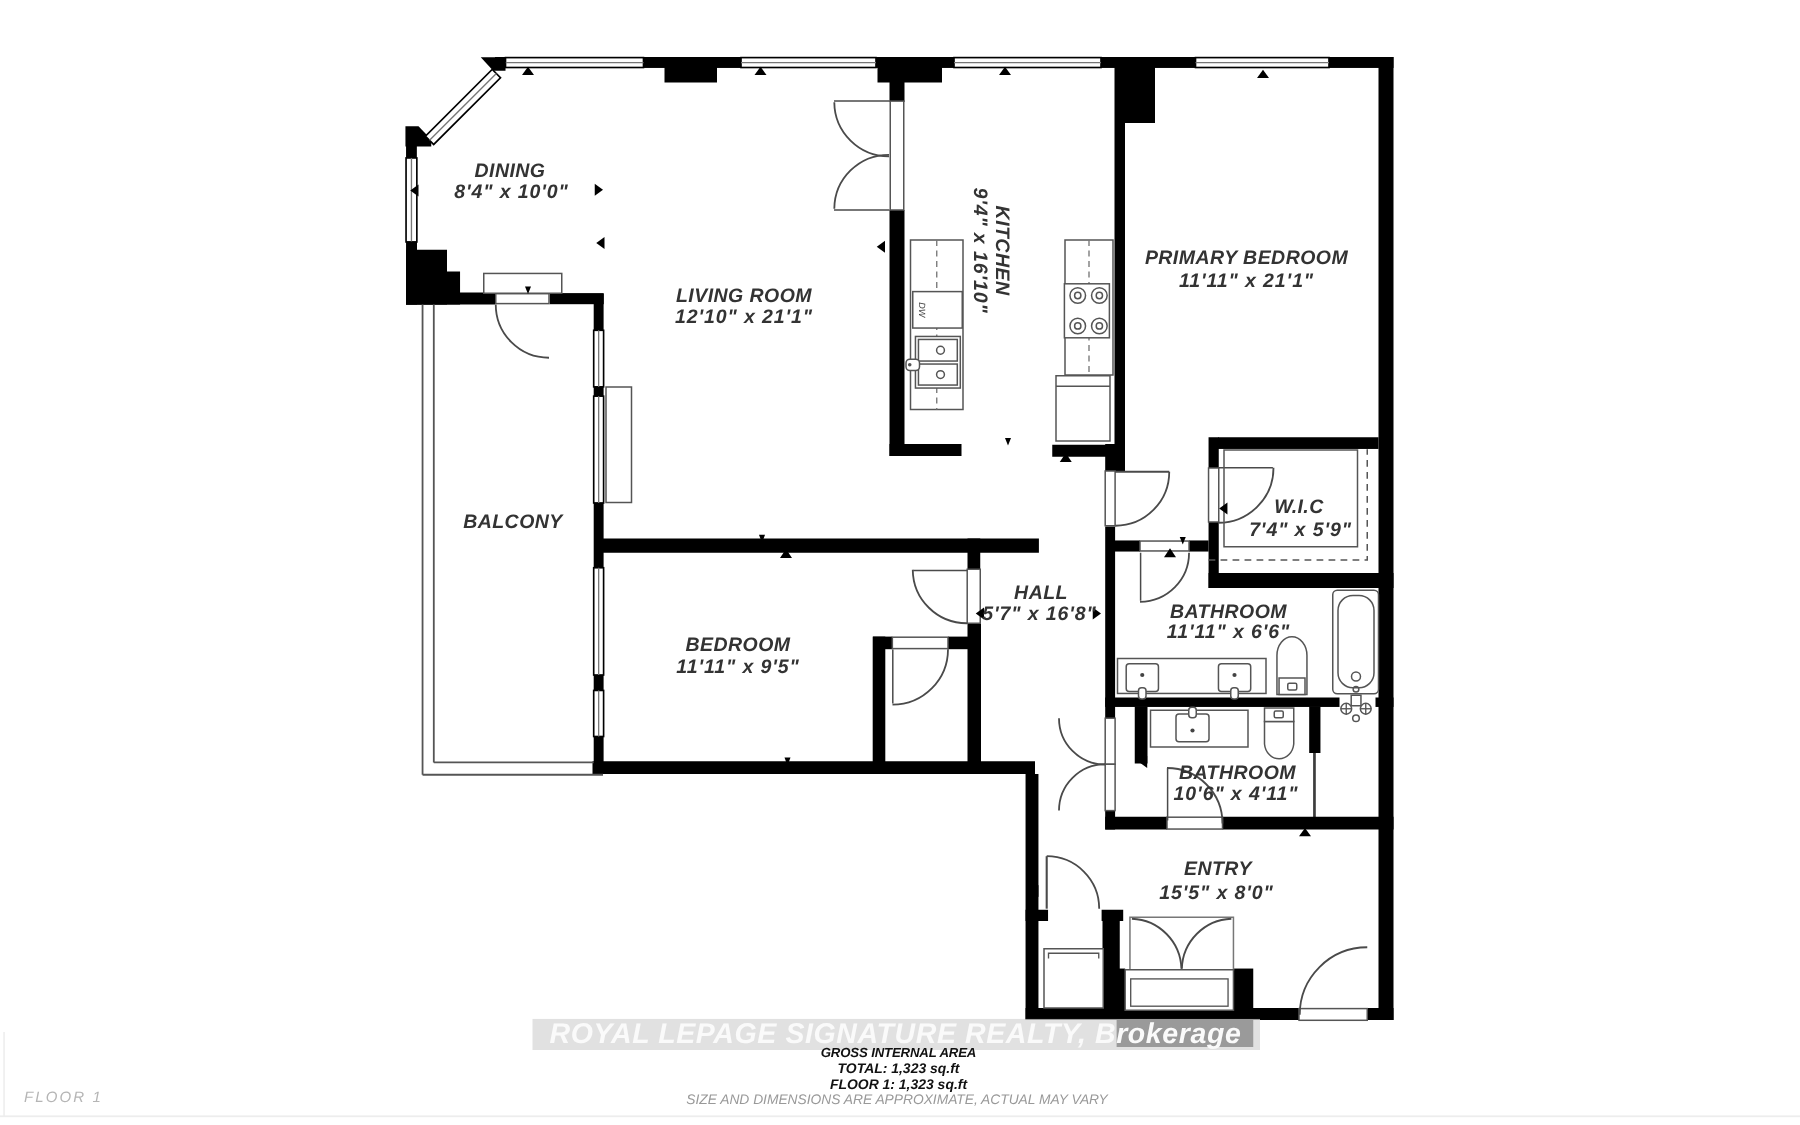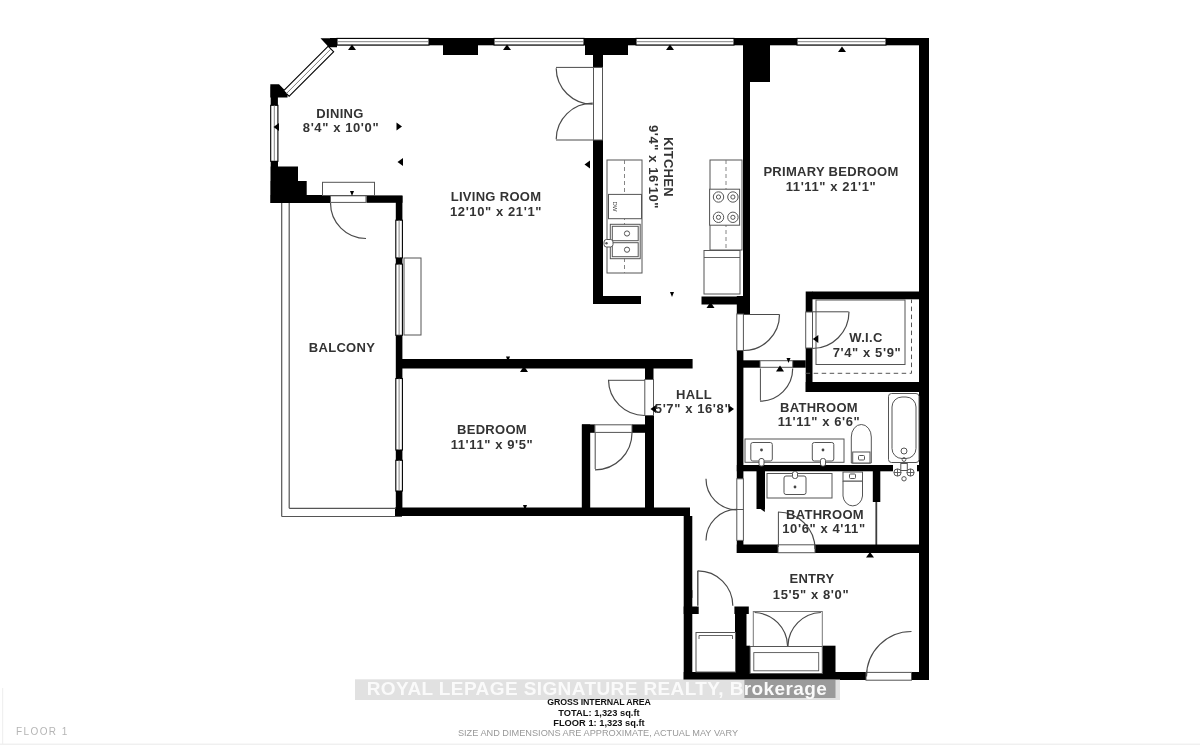--- a/index.html
+++ b/index.html
@@ -1,17 +1,17 @@
 <!DOCTYPE html>
 <html><head>
 <meta charset="utf-8">
 <style>
   html,body{margin:0;padding:0;background:#fff;}
   .page{position:relative;width:1200px;height:750px;background:#fff;overflow:hidden;
-        font-family:"Liberation Sans", sans-serif;}
+        font-family:"Liberation Sans", sans-serif;font-style:italic;}
   svg{position:absolute;left:0;top:0;}
   text{font-family:"Liberation Sans", sans-serif;}
   .lbl{font-size:13px;font-weight:700;fill:#333;letter-spacing:.3px;}
   .dim{font-size:13px;font-weight:700;fill:#333;letter-spacing:.6px;}
 </style>
 </head>
 <body>
 <div class="page">
 <svg width="1200" height="750" viewBox="0 0 1200 750">
 

